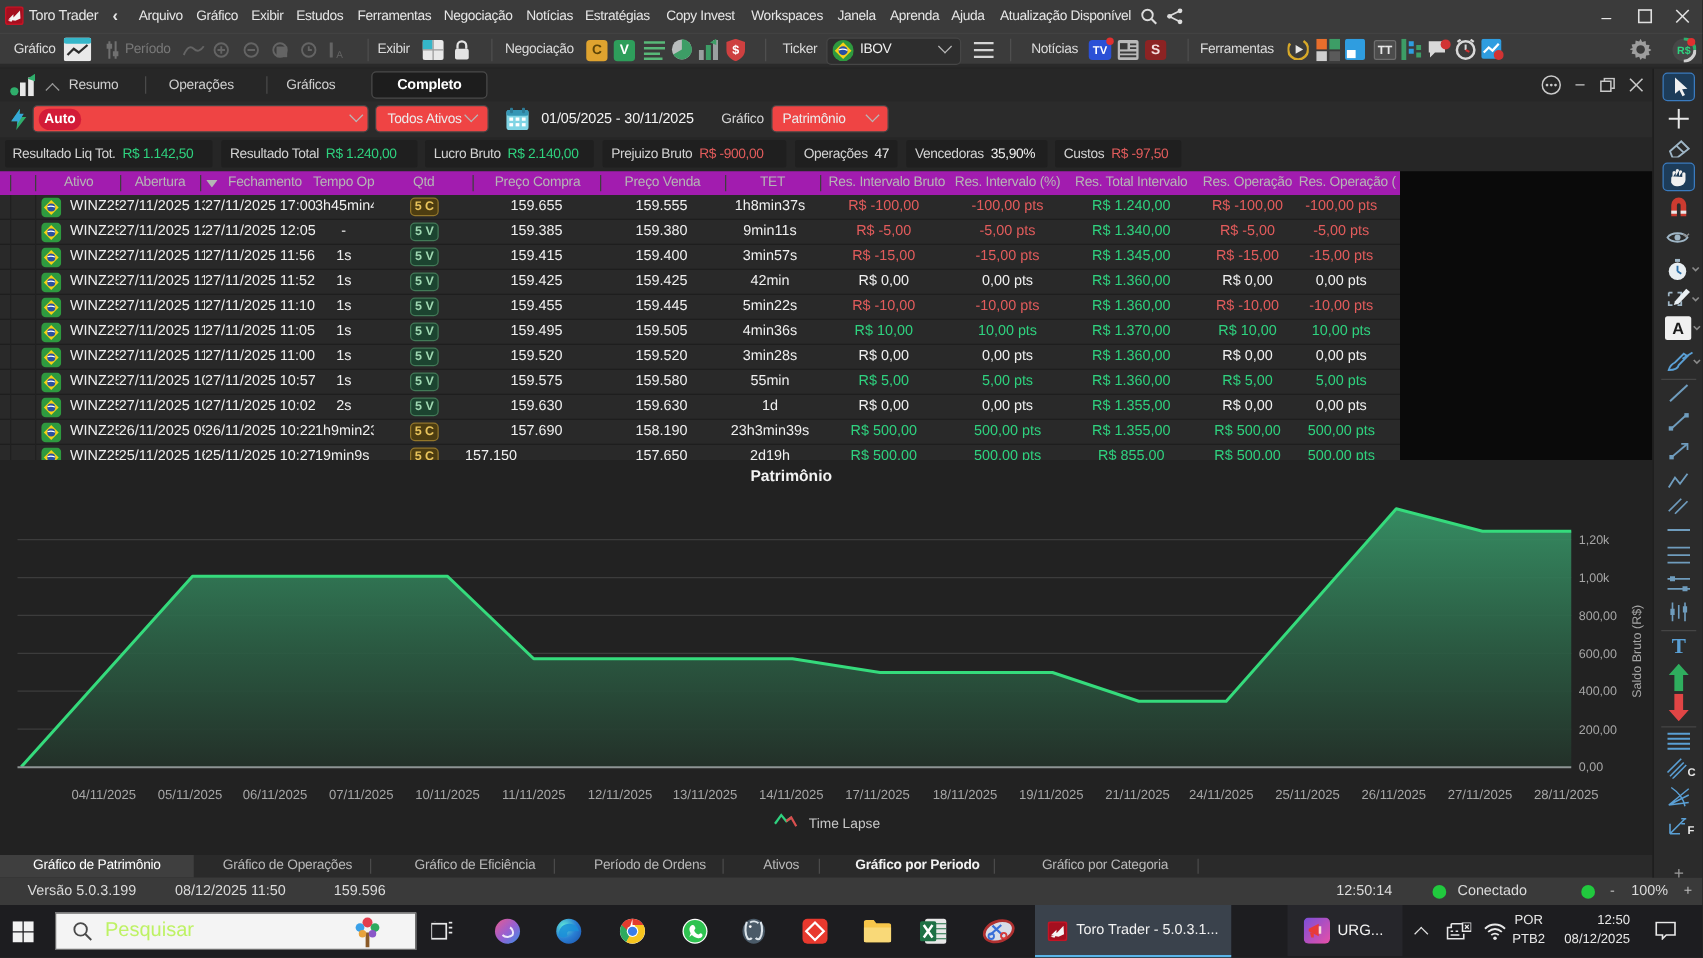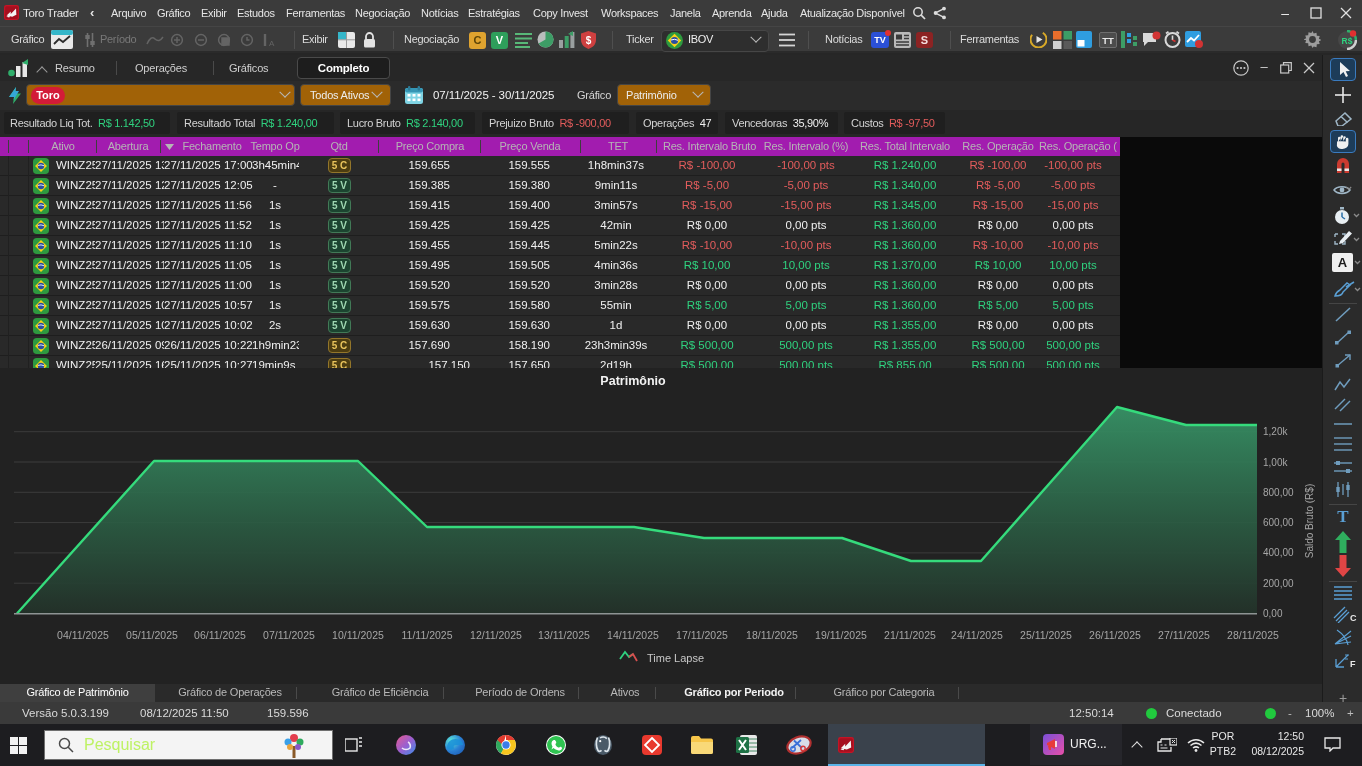--- a/index.html
+++ b/index.html
@@ -12,21 +12,21 @@
 #menubar .mi{position:absolute;top:0;height:26px;line-height:26px;color:#e6e6e6;font-size:11px;letter-spacing:-0.3px}
 
 #toolbar{position:absolute;left:0;top:26px;width:1362px;height:27px;background:#3b3b3b;border-top:1px solid #454545;border-bottom:2px solid #2a2a2a}
 #toolbar .tl{position:absolute;top:0;height:25px;line-height:25px;color:#dcdcdc;font-size:11px;letter-spacing:-0.3px}
 .vsep{position:absolute;top:4px;height:18px;width:1px;background:#4f4f4f}
 
 #tabrow{position:absolute;left:0;top:55px;width:1322px;height:26px;background:#272727}
 #tabrow .tab{position:absolute;top:0;height:26px;line-height:26px;color:#cfcfcf;font-size:11px;letter-spacing:-0.2px}
 #completo{position:absolute;left:297px;top:2px;width:93px;height:22px;background:#1d1d1d;border:1px solid #4a4a4a;border-radius:4px;color:#fff;font-weight:bold;font-size:11.5px;letter-spacing:-0.2px;text-align:center;line-height:20px}
 #filterrow{position:absolute;left:0;top:81px;width:1322px;height:29px;background:#2b2b2b}
-.dropbox{position:absolute;top:3px;height:22px;background:#a16207;border:1px solid #454545;border-radius:4px;color:#ececec;font-size:11px;letter-spacing:-0.2px;line-height:20px}
+.dropbox{position:absolute;top:3px;height:22px;background:#ef4444;border:1px solid #454545;border-radius:4px;color:#ececec;font-size:11px;letter-spacing:-0.2px;line-height:20px}
 .chev{display:inline-block;width:8px;height:8px;border-right:1.6px solid #b8b8b8;border-bottom:1.6px solid #b8b8b8;transform:rotate(45deg) translate(-2px,-2px)}
 #statsrow{position:absolute;left:0;top:110px;width:1322px;height:27px;background:#262626}
 .statbox{position:absolute;top:2px;height:22px;background:#1f1f1f;border-radius:2px;font-size:11px;letter-spacing:-0.3px;line-height:22px;color:#d3d3d3;white-space:nowrap}
 .statbox b{font-weight:normal}
 .green{color:#2fd27f}
 .red{color:#e35c5c}
 .white{color:#f0f0f0}
 
 #thead{position:absolute;left:0;top:137px;width:1120px;height:19px;background:#a21caf;color:#b5b5b5;font-size:11px;letter-spacing:-0.2px}
 #thead .hc{position:absolute;top:0;height:19px;line-height:18px;text-align:center;white-space:nowrap;overflow:hidden}
@@ -277,39 +277,39 @@
         <line x1="1" y1="1" x2="11" y2="11" stroke="#c9c9c9" stroke-width="1.3"></line>
         <line x1="11" y1="1" x2="1" y2="11" stroke="#c9c9c9" stroke-width="1.3"></line>
       </svg>
   </div>
   <div id="filterrow">
     <svg class="abs" style="left:8px;top:6px" width="14" height="17" viewBox="0 0 14 17">
         <path d="M8 0 L1 10 H6 L5 17 L13 6.5 H7.5 Z" fill="#2fae6b"></path>
         <path d="M8 0 L1 10 H6 L5.6 13 L11 4 H7.5 Z" fill="#35a8d8"></path>
       </svg>
     <div class="dropbox" style="left:26px;width:269px"></div>
-    <div class="abs" style="left:31px;top:6px;width:34px;height:17px;border-radius:8.5px;background:#d31b38;color:#fff;font-weight:bold;font-size:11px;text-align:center;line-height:17px">Toro</div>
+    <div class="abs" style="left:31px;top:6px;width:34px;height:17px;border-radius:8.5px;background:#d31b38;color:#fff;font-weight:bold;font-size:11px;text-align:center;line-height:17px">Auto</div>
     <span class="chev abs" style="left:281px;top:10px"></span>
     <div class="dropbox" style="left:300px;width:91px"><span style="margin-left:9px">Todos Ativos</span></div>
     <span class="chev abs" style="left:373px;top:10px"></span>
     <svg class="abs" style="left:405px;top:5px" width="18" height="18" viewBox="0 0 18 18">
         <rect x="0" y="2" width="18" height="16" rx="2.5" fill="#7fd4e4"></rect>
         <rect x="0" y="2" width="18" height="4.5" rx="2" fill="#3596b5"></rect>
         <rect x="3" y="0" width="2.4" height="4.5" rx="1" fill="#2d7b96"></rect>
         <rect x="12.6" y="0" width="2.4" height="4.5" rx="1" fill="#2d7b96"></rect>
         <g fill="#ffffff">
           <rect x="2.5" y="8" width="3" height="2.6"></rect>
           <rect x="7.5" y="8" width="3" height="2.6"></rect>
           <rect x="12.5" y="8" width="3" height="2.6"></rect>
           <rect x="2.5" y="12.5" width="3" height="2.6"></rect>
           <rect x="7.5" y="12.5" width="3" height="2.6"></rect>
           <rect x="12.5" y="12.5" width="3" height="2.6"></rect>
         </g>
       </svg>
-    <div class="abs" style="left:433px;top:3px;height:22px;line-height:22px;color:#f2f2f2;font-size:11.5px;letter-spacing:-0.1px">07/11/2025 - 30/11/2025</div>
+    <div class="abs" style="left:433px;top:3px;height:22px;line-height:22px;color:#f2f2f2;font-size:11.5px;letter-spacing:-0.1px">01/05/2025 - 30/11/2025</div>
     <div class="abs" style="left:577px;top:3px;height:22px;line-height:22px;color:#d5d5d5;font-size:11px;letter-spacing:-0.2px">Gráfico</div>
     <div class="dropbox" style="left:617px;width:94px"><span style="margin-left:8px">Patrimônio</span></div>
     <span class="chev abs" style="left:694px;top:10px"></span>
   </div>
   <div id="statsrow">
     <div class="statbox" style="left:4px;width:166px"><span style="margin-left:6px">Resultado Liq Tot.</span>&nbsp;&nbsp;<b class="green">R$ 1.142,50</b></div>
     <div class="statbox" style="left:177px;width:157px"><span style="margin-left:7px">Resultado Total</span>&nbsp;&nbsp;<b class="green">R$ 1.240,00</b></div>
     <div class="statbox" style="left:340px;width:135px"><span style="margin-left:7px">Lucro Bruto</span>&nbsp;&nbsp;<b class="green">R$ 2.140,00</b></div>
     <div class="statbox" style="left:482px;width:147px"><span style="margin-left:7px">Prejuizo Bruto</span>&nbsp;&nbsp;<b class="red">R$ -900,00</b></div>
     <div class="statbox" style="left:636px;width:82px"><span style="margin-left:7px">Operações</span>&nbsp;&nbsp;<b class="white">47</b></div>
@@ -558,21 +558,21 @@
           <rect x="0" y="0" width="17" height="17" rx="4" fill="#2e9a3f"></rect>
           <path d="M8.5 2.2 L14.8 8.5 L8.5 14.8 L2.2 8.5 Z" fill="#f7d117"></path>
           <circle cx="8.5" cy="8.5" r="3.4" fill="#2a4fa0"></circle>
           <path d="M5.3 7.9 Q8.5 6.6 11.7 8.2" stroke="#fff" stroke-width="0.9" fill="none"></path>
         </svg>
         <div class="c" style="left:56px;width:39px;overflow:hidden">WINZ25</div>
         <div class="c" style="left:95px;width:69px;overflow:hidden">25/11/2025 16:08</div>
         <div class="c" style="left:164px;width:88px;text-align:center">25/11/2025 10:27</div>
         <div class="c" style="left:252px;width:47px;overflow:hidden">19min9s</div>
         <div class="badge bC">5 C</div>
-        <div class="c" style="left:390px;width:80px;text-align:right">157.150</div>
+        <div class="c" style="left:372px;width:80px;text-align:left">157.150</div>
         <div class="c" style="left:470px;width:80px;text-align:right">157.650</div>
         <div class="c" style="left:578px;width:76px;text-align:center">2d19h</div>
         <div class="c green" style="left:657px;width:100px;text-align:center">R$ 500,00</div>
         <div class="c green" style="left:756px;width:100px;text-align:center">500,00 pts</div>
         <div class="c green" style="left:855px;width:100px;text-align:center">R$ 855,00</div>
         <div class="c green" style="left:948px;width:100px;text-align:center">R$ 500,00</div>
         <div class="c green" style="left:1023px;width:100px;text-align:center">500,00 pts</div>
       </div>
     </div>
 
@@ -758,20 +758,21 @@
         <circle cx="17" cy="14.5" r="2.2" fill="none" stroke="#d83a3a" stroke-width="1.5"></circle>
       </svg>
     <div class="abs" style="left:828px;top:0;width:157px;height:41px;background:#3a424c"></div>
     <div class="abs" style="left:828px;bottom:0;width:157px;height:2.5px;background:#5ab4e8"></div>
     <svg class="abs" style="left:838px;top:13px" width="16" height="16" viewBox="0 0 20 20">
         <rect x="0" y="0" width="20" height="20" rx="3" fill="#c41425"></rect>
         <rect x="1.5" y="1.5" width="17" height="17" rx="2" fill="#a50f1f"></rect>
         <path d="M3.5 14 L9 8.5 L9 12 L16 4.5 L16.5 13 L11 15.5 Z" fill="#f4f4f4"></path>
         <path d="M3 15.5 L8.5 13.5 L7 16.5 Z" fill="#f4f4f4"></path>
       </svg>
+    <div class="abs" style="left:861px;top:0;height:41px;line-height:41px;font-size:11.5px;color:#f2f2f2">Toro Trader - 5.0.3.1...</div>
     <div class="abs" style="left:1030px;top:0;width:92px;height:41px;background:#26262b"></div>
       <svg class="abs" style="left:1043px;top:10px" width="21" height="21" viewBox="0 0 21 21">
         <defs>
           <linearGradient id="urg" x1="0" y1="0" x2="1" y2="1">
             <stop offset="0" stop-color="#7a4fd8"></stop>
             <stop offset="1" stop-color="#e84fa8"></stop>
           </linearGradient>
         </defs>
         <rect x="0" y="0" width="21" height="21" rx="4" fill="url(#urg)"></rect>
         <path d="M4 9 L12 5 V15 L4 11 Z" fill="#e83a3a"></path>

